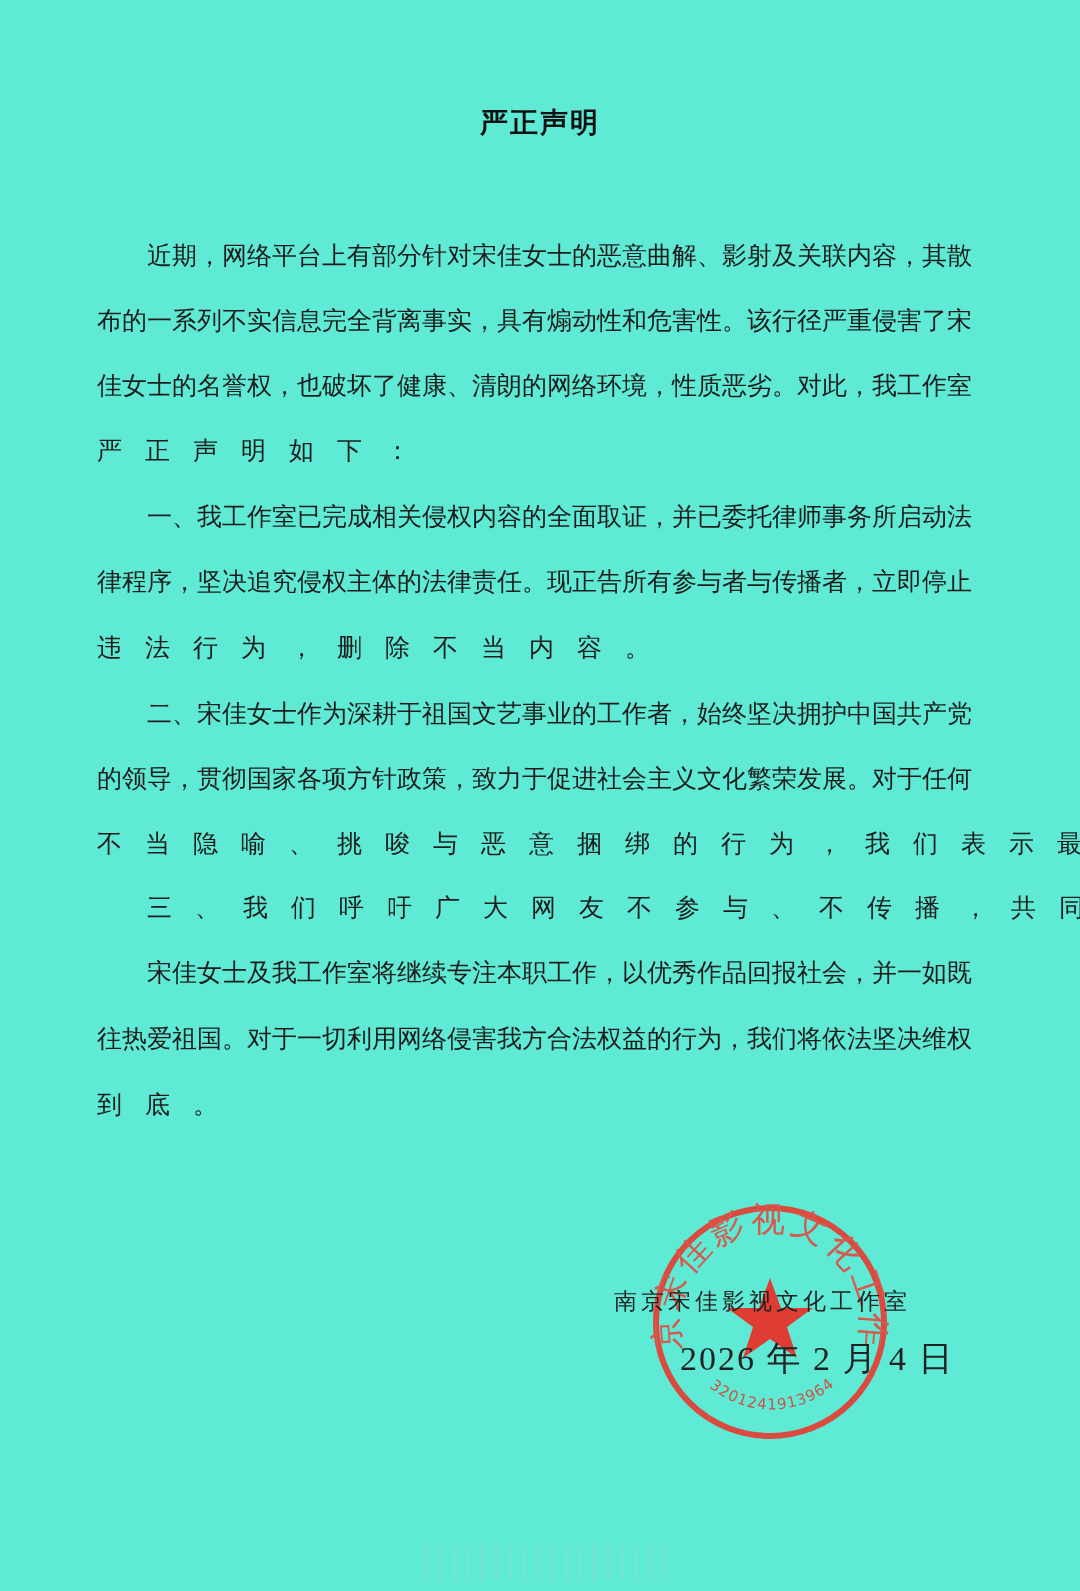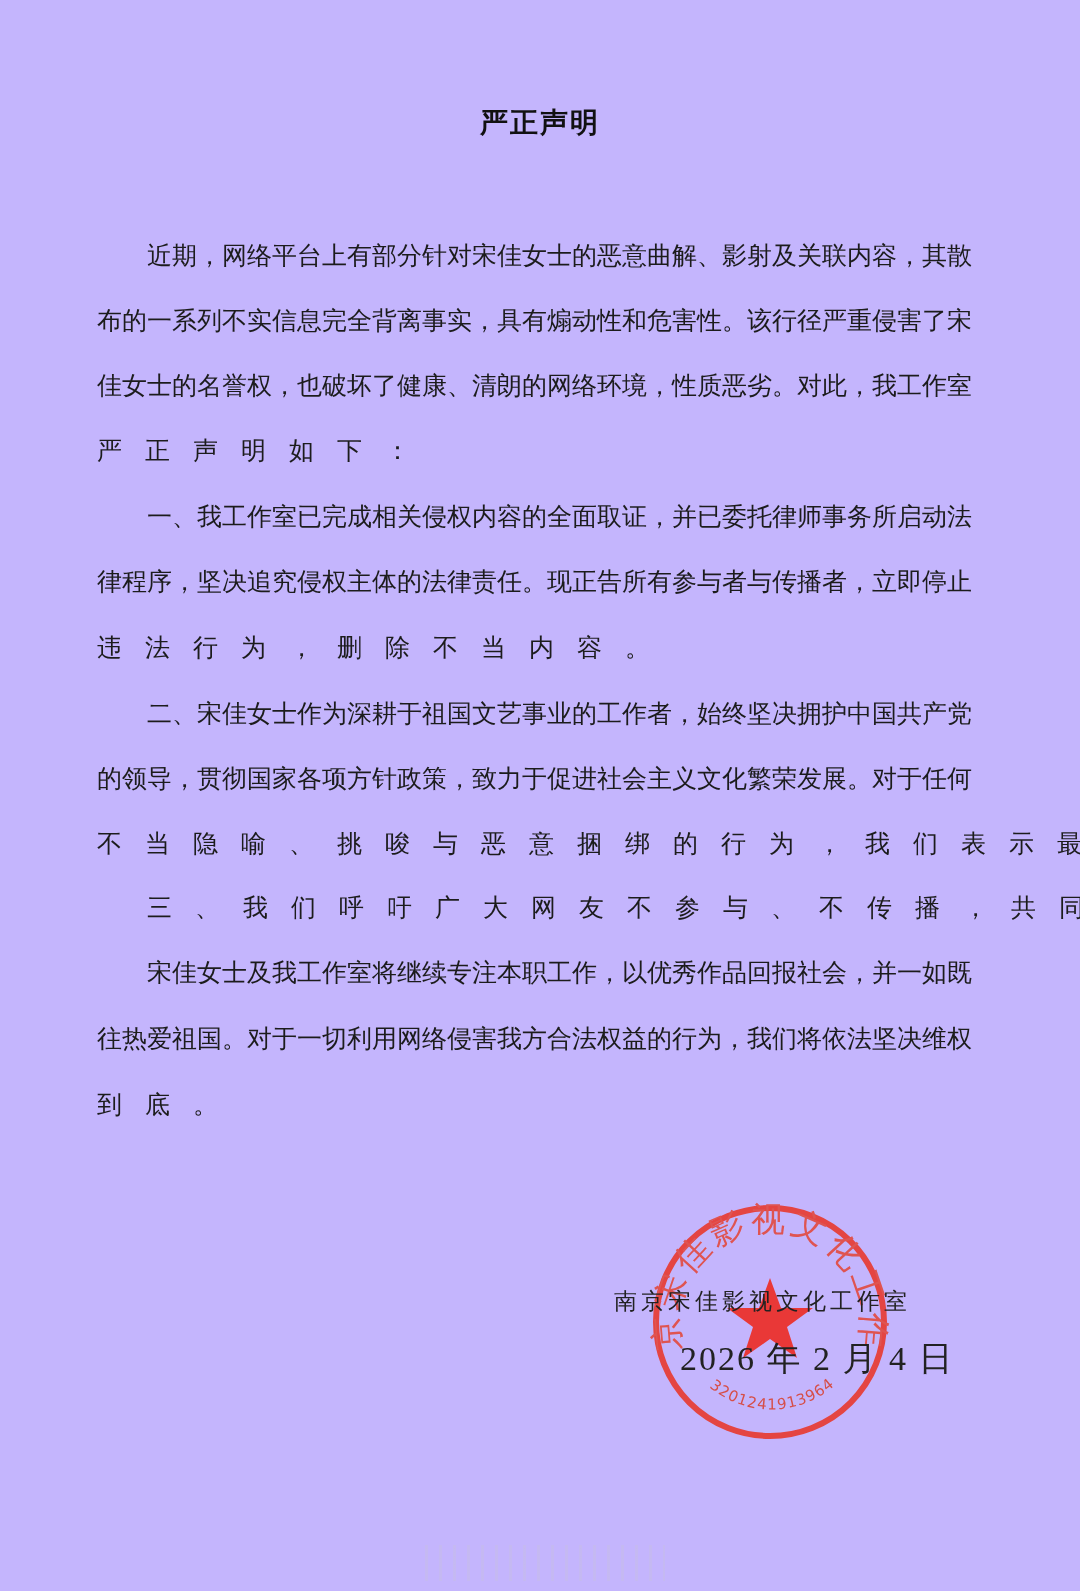--- a/index.html
+++ b/index.html
@@ -12,21 +12,21 @@
       height: 1591px;
       position: relative;
       overflow: hidden;
       font-family: "DejaVu Serif", "Liberation Serif", serif;
       color: #1a1a1a;
     }
     .page {
       position: absolute;
       left: 0; top: 0;
       width: 1080px; height: 1591px;
-      background: #c4b5fd;
+      background: #5eead4;
     }
     .title {
       position: absolute;
       top: 104px;
       left: 0;
       width: 1080px;
       text-align: center;
       font-size: 28px;
       font-weight: bold;
       letter-spacing: 2px;

